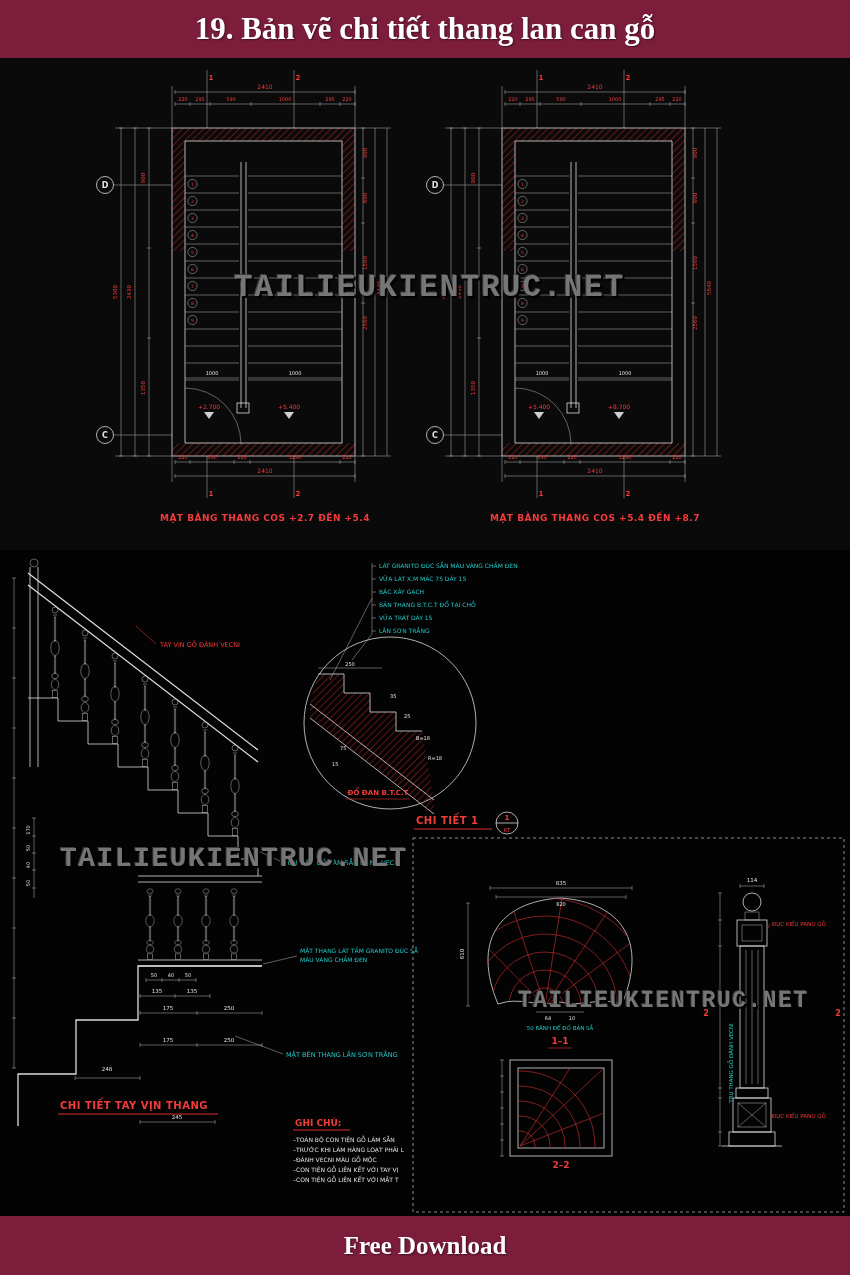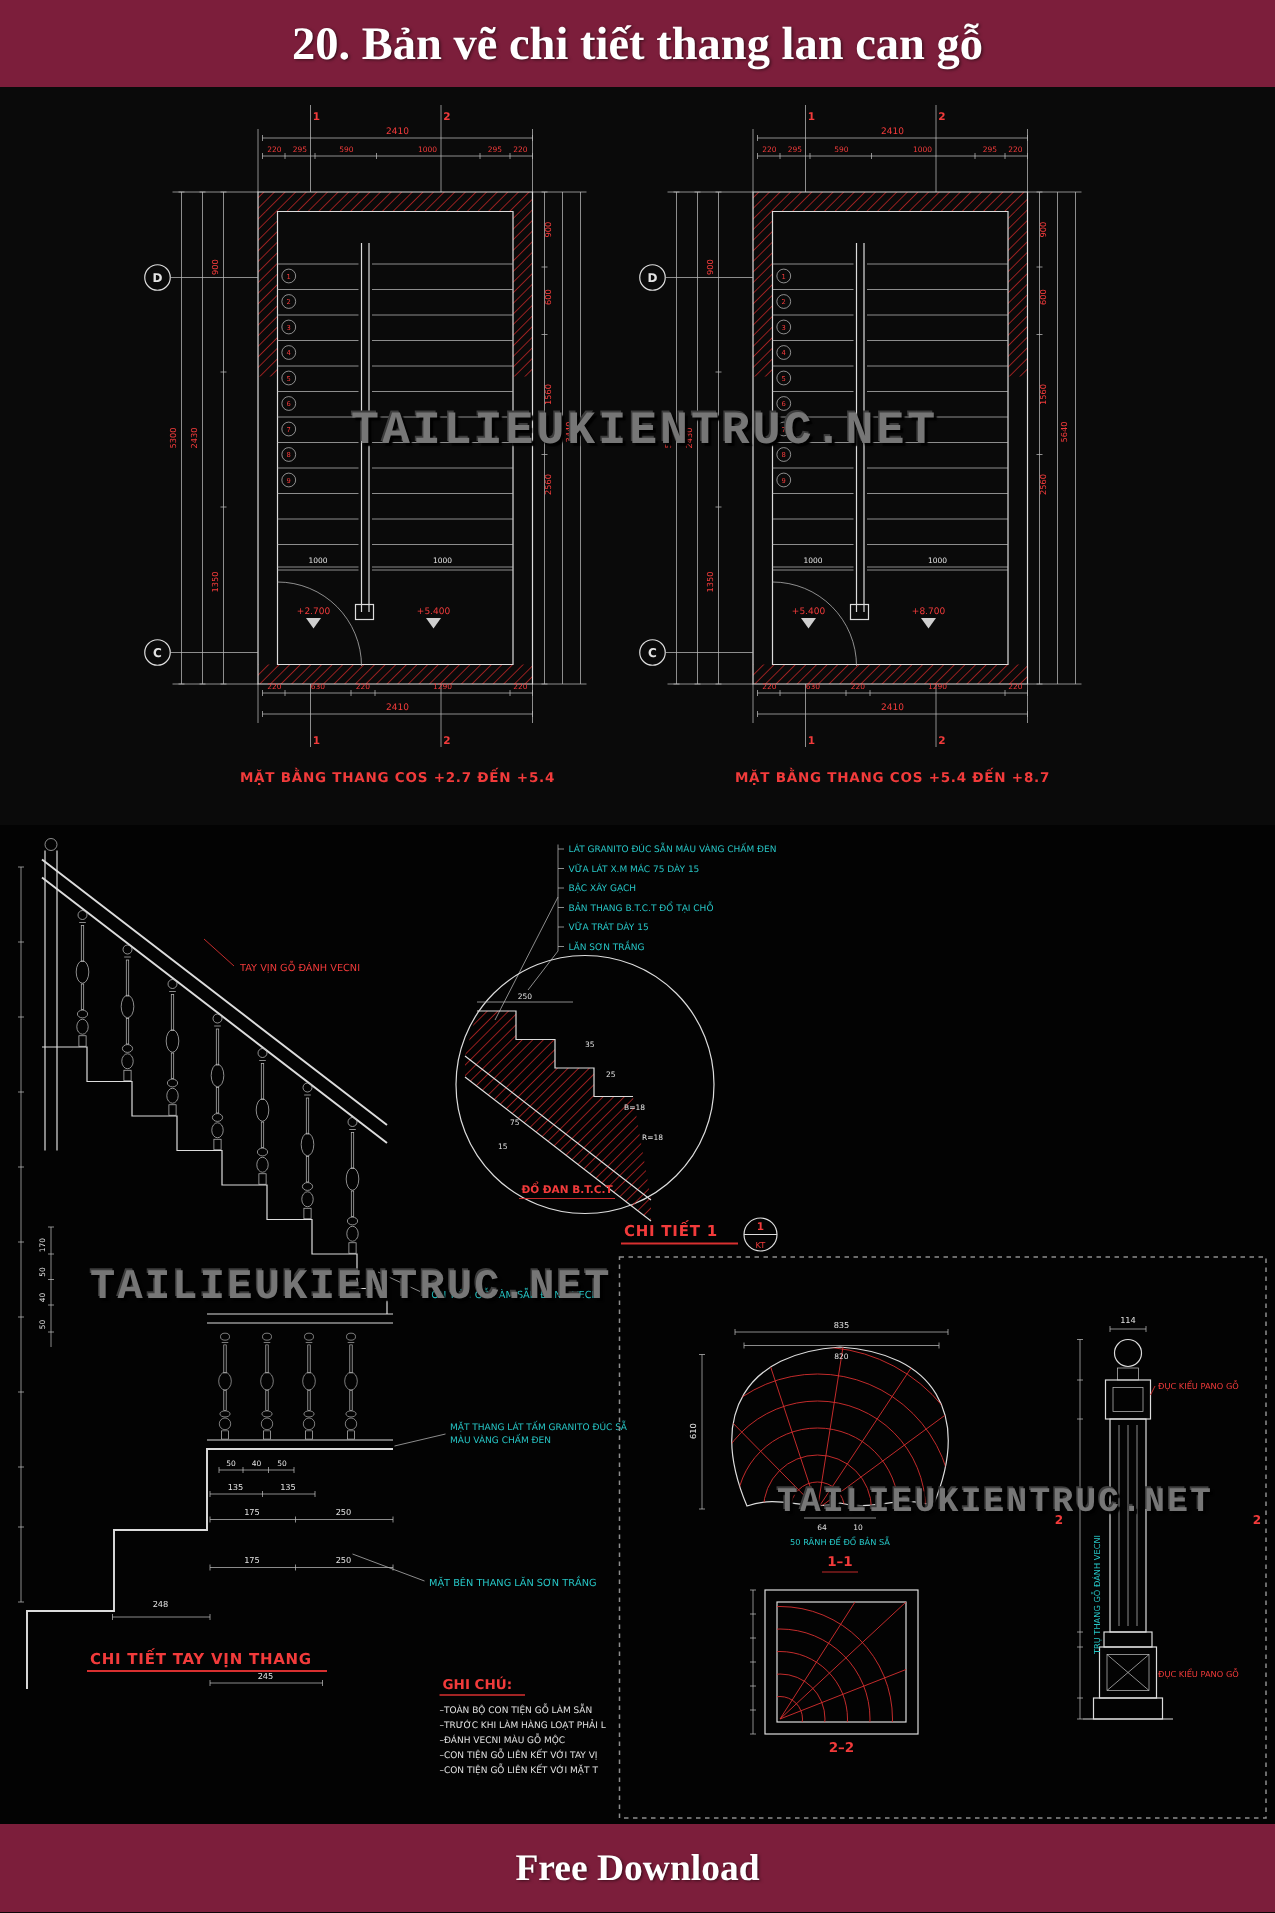--- a/index.html
+++ b/index.html
@@ -27,21 +27,21 @@
   .t45{font-size:4.5px}.t5{font-size:5px}.t55{font-size:5.5px}.t6{font-size:6px}
   .t65{font-size:6.5px}.t7{font-size:7px}.t8{font-size:8px}.t9{font-size:9px}.t10{font-size:10px}
   .tr{fill:#f23b3b}.tc{fill:#27c7c7}.tw{fill:#e2e2e2}
   .mid{text-anchor:middle}.b{font-weight:bold}
 </style>
 </head>
 <body>
 
 <div class="page">
   <header class="banner top">
-    <h1 style="font-size:inherit">20. Bản vẽ chi tiết thang lan can gỗ</h1>
+    <h1 style="font-size:inherit">19. Bản vẽ chi tiết thang lan can gỗ</h1>
   </header>
 
   <div class="canvas">
     <svg width="850" height="1158" viewBox="0 0 850 1158">
       <defs>
         <pattern id="hatch" patternUnits="userSpaceOnUse" width="5" height="5" patternTransform="rotate(45)">
           <line x1="0" y1="0" x2="0" y2="5" stroke="#c22525" stroke-width="1"></line>
         </pattern>
         <g id="bal-sym">
           <circle cx="5" cy="4" r="3" class="thin"></circle>

